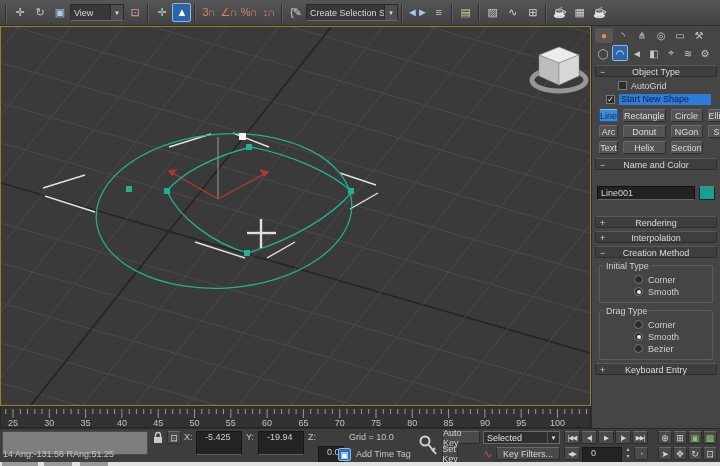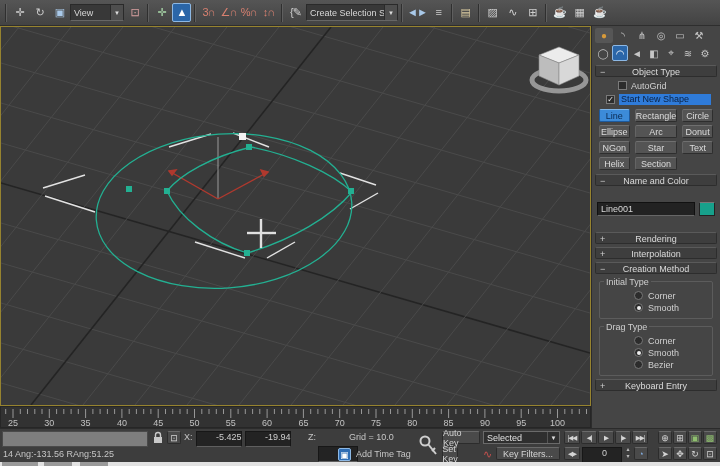--- a/index.html
+++ b/index.html
@@ -45,21 +45,21 @@
     display:flex; align-items:center; justify-content:center; font-size:6px; }
   .rollout-h { position:relative; margin:3px 3px 0; height:12px; line-height:12px;
     background:#3e3e3e; border:1px solid #2d2d2d; border-top-color:#5a5a5a;
     text-align:center; color:#dadada; border-radius:2px; }
   .rsym { position:absolute; left:4px; top:0; color:#cfcfcf; }
   .cb-row { display:flex; align-items:center; gap:4px; margin:3px 0 0 26px; height:11px; }
   .cb { width:9px; height:9px; background:#2c2c2c; border:1px solid #7a7a7a;
     display:flex; align-items:center; justify-content:center; font-size:8px; color:#eee; }
   .sns-field { width:92px; height:11px; background:#2f7bd9; color:#0a2143; padding:0 2px;
     line-height:11px; }
-  .shape-grid { display:grid; grid-template-columns:1fr 1fr 1fr; gap:3px 5px; margin:4px 7px; }
+  .shape-grid { display:grid; grid-template-columns:1fr 1fr 1fr 1fr; gap:3px 5px; margin:4px 7px; }
   .pbtn { height:13px; background:#545454; border:1px solid #2e2e2e; border-top-color:#6f6f6f;
     border-left-color:#646464; border-radius:2px; color:#dcdcdc;
     display:flex; align-items:center; justify-content:center; }
   .pbtn.active { background:#3c8bd9; color:#0a2a52; border-color:#1d5a9e; border-top-color:#7fb5e8; }
   .namerow { display:flex; align-items:center; margin:16px 5px; }
   .namefield { flex:1; height:14px; background:#222; border:1px solid #111;
     border-bottom-color:#666; color:#d8d8d8; line-height:13px; padding:0 3px; }
   .swatch { width:16px; height:14px; margin-left:4px; border:1px solid #222;
     border-top-color:#777; }
   .groupbox { position:relative; margin:7px 7px 3px; border:1px solid #5c5c5c;
@@ -74,21 +74,21 @@
 
   
   .ruler { position:absolute; left:0; top:406px; width:591px; height:22px;
     background:#323232; border:1px solid #262626; }
 
   
   .bbar { position:absolute; left:0; top:428px; width:720px; height:34px; background:#3d3d3d;
     border-top:1px solid #2b2b2b; font-size:9px; color:#c6c6c6; }
   .abs { position:absolute; }
   .field { background:#232323; border:1px solid #171717; border-bottom-color:#5f5f5f;
-    color:#cfcfcf; height:16px; line-height:11px; padding:0 19px; }
+    color:#cfcfcf; height:24px; line-height:11px; padding:0 8px; }
   .sbtn { background:#4a4a4a; border:1px solid #2c2c2c; border-top-color:#6a6a6a;
     border-radius:2px; height:13px; display:flex; align-items:center; justify-content:center;
     color:#d4d4d4; }
   .sdd { background:#2f2f2f; border:1px solid #6a6a6a; height:13px; display:flex;
     align-items:center; color:#e0e0e0; }
   .sdd .dd-t { flex:1; padding:0 3px; }
   .sdd .dd-a { width:12px; height:100%; display:flex; align-items:center; justify-content:center;
     font-size:6px; border-left:1px solid #555; }
   .pbk { width:16px; height:13px; font-size:6.5px; letter-spacing:-1px; }
   .nbtn { width:14px; height:13px; font-size:9px; }
@@ -435,21 +435,21 @@
 
     <svg class="abs" style="left:152px; top:2px;" width="12" height="13">
       <rect x="2" y="6" width="8" height="6" fill="#c9c9c9"></rect>
       <path d="M3.5,6 v-2 a2.5,2.5 0 0 1 5,0 v2" fill="none" stroke="#c9c9c9" stroke-width="1.4"></path>
     </svg>
     <div class="abs sbtn" style="left:167px; top:2px; width:14px;">⊡</div>
 
     <span class="abs" style="left:184px; top:3px;">X:</span>
     <div class="abs field" style="left:196px; top:2px; width:46px;">-5.425</div>
     <span class="abs" style="left:246px; top:3px;">Y:</span>
-    <div class="abs field" style="left:245px; top:2px; width:46px;">-19.94</div>
+    <div class="abs field" style="left:258px; top:2px; width:46px;">-19.94</div>
     <span class="abs" style="left:308px; top:3px;">Z:</span>
     <div class="abs field" style="left:318px; top:17px; width:26px;">0.0</div>
 
     <span class="abs" style="left:349px; top:3px;">Grid = 10.0</span>
 
     <span class="abs" style="left:3px; top:20px;">14 Ang:-131.56 RAng:51.25</span>
     <div class="abs sbtn bluebtn" style="left:338px; top:19px; width:13px;">▣</div>
     <span class="abs" style="left:356px; top:20px;">Add Time Tag</span>
 
     <svg class="abs" style="left:418px; top:3px;" width="22" height="28">

